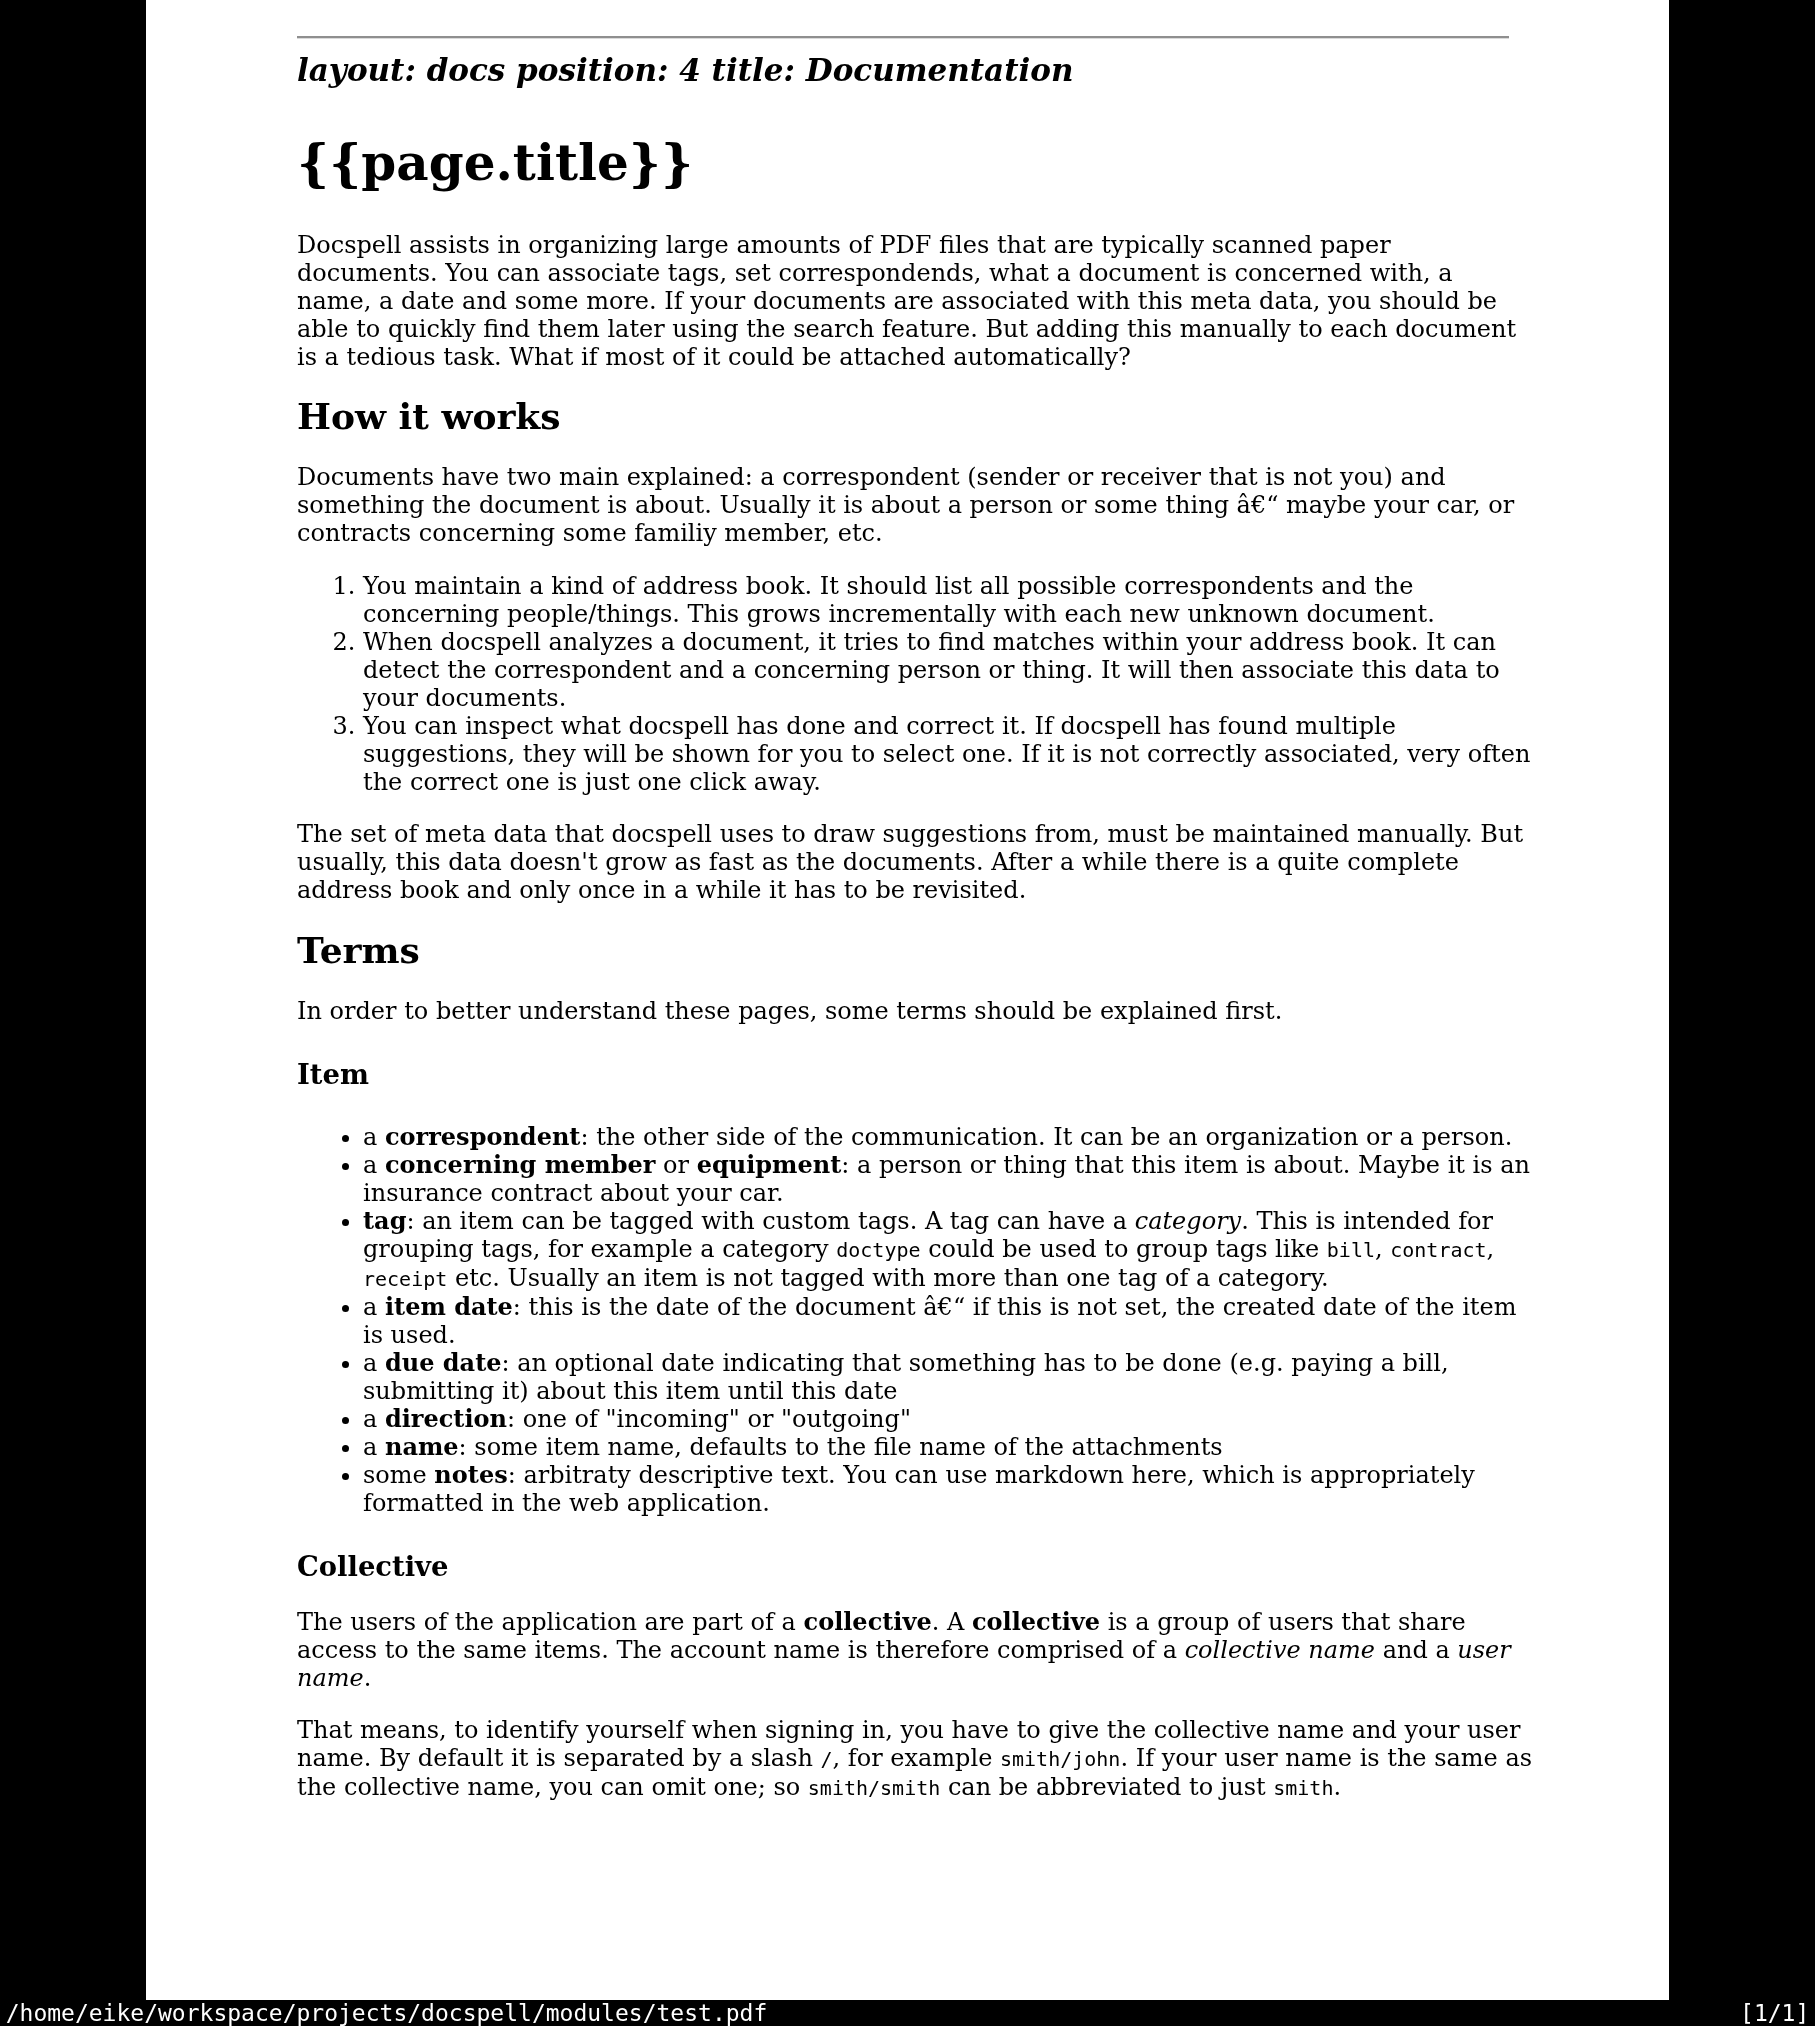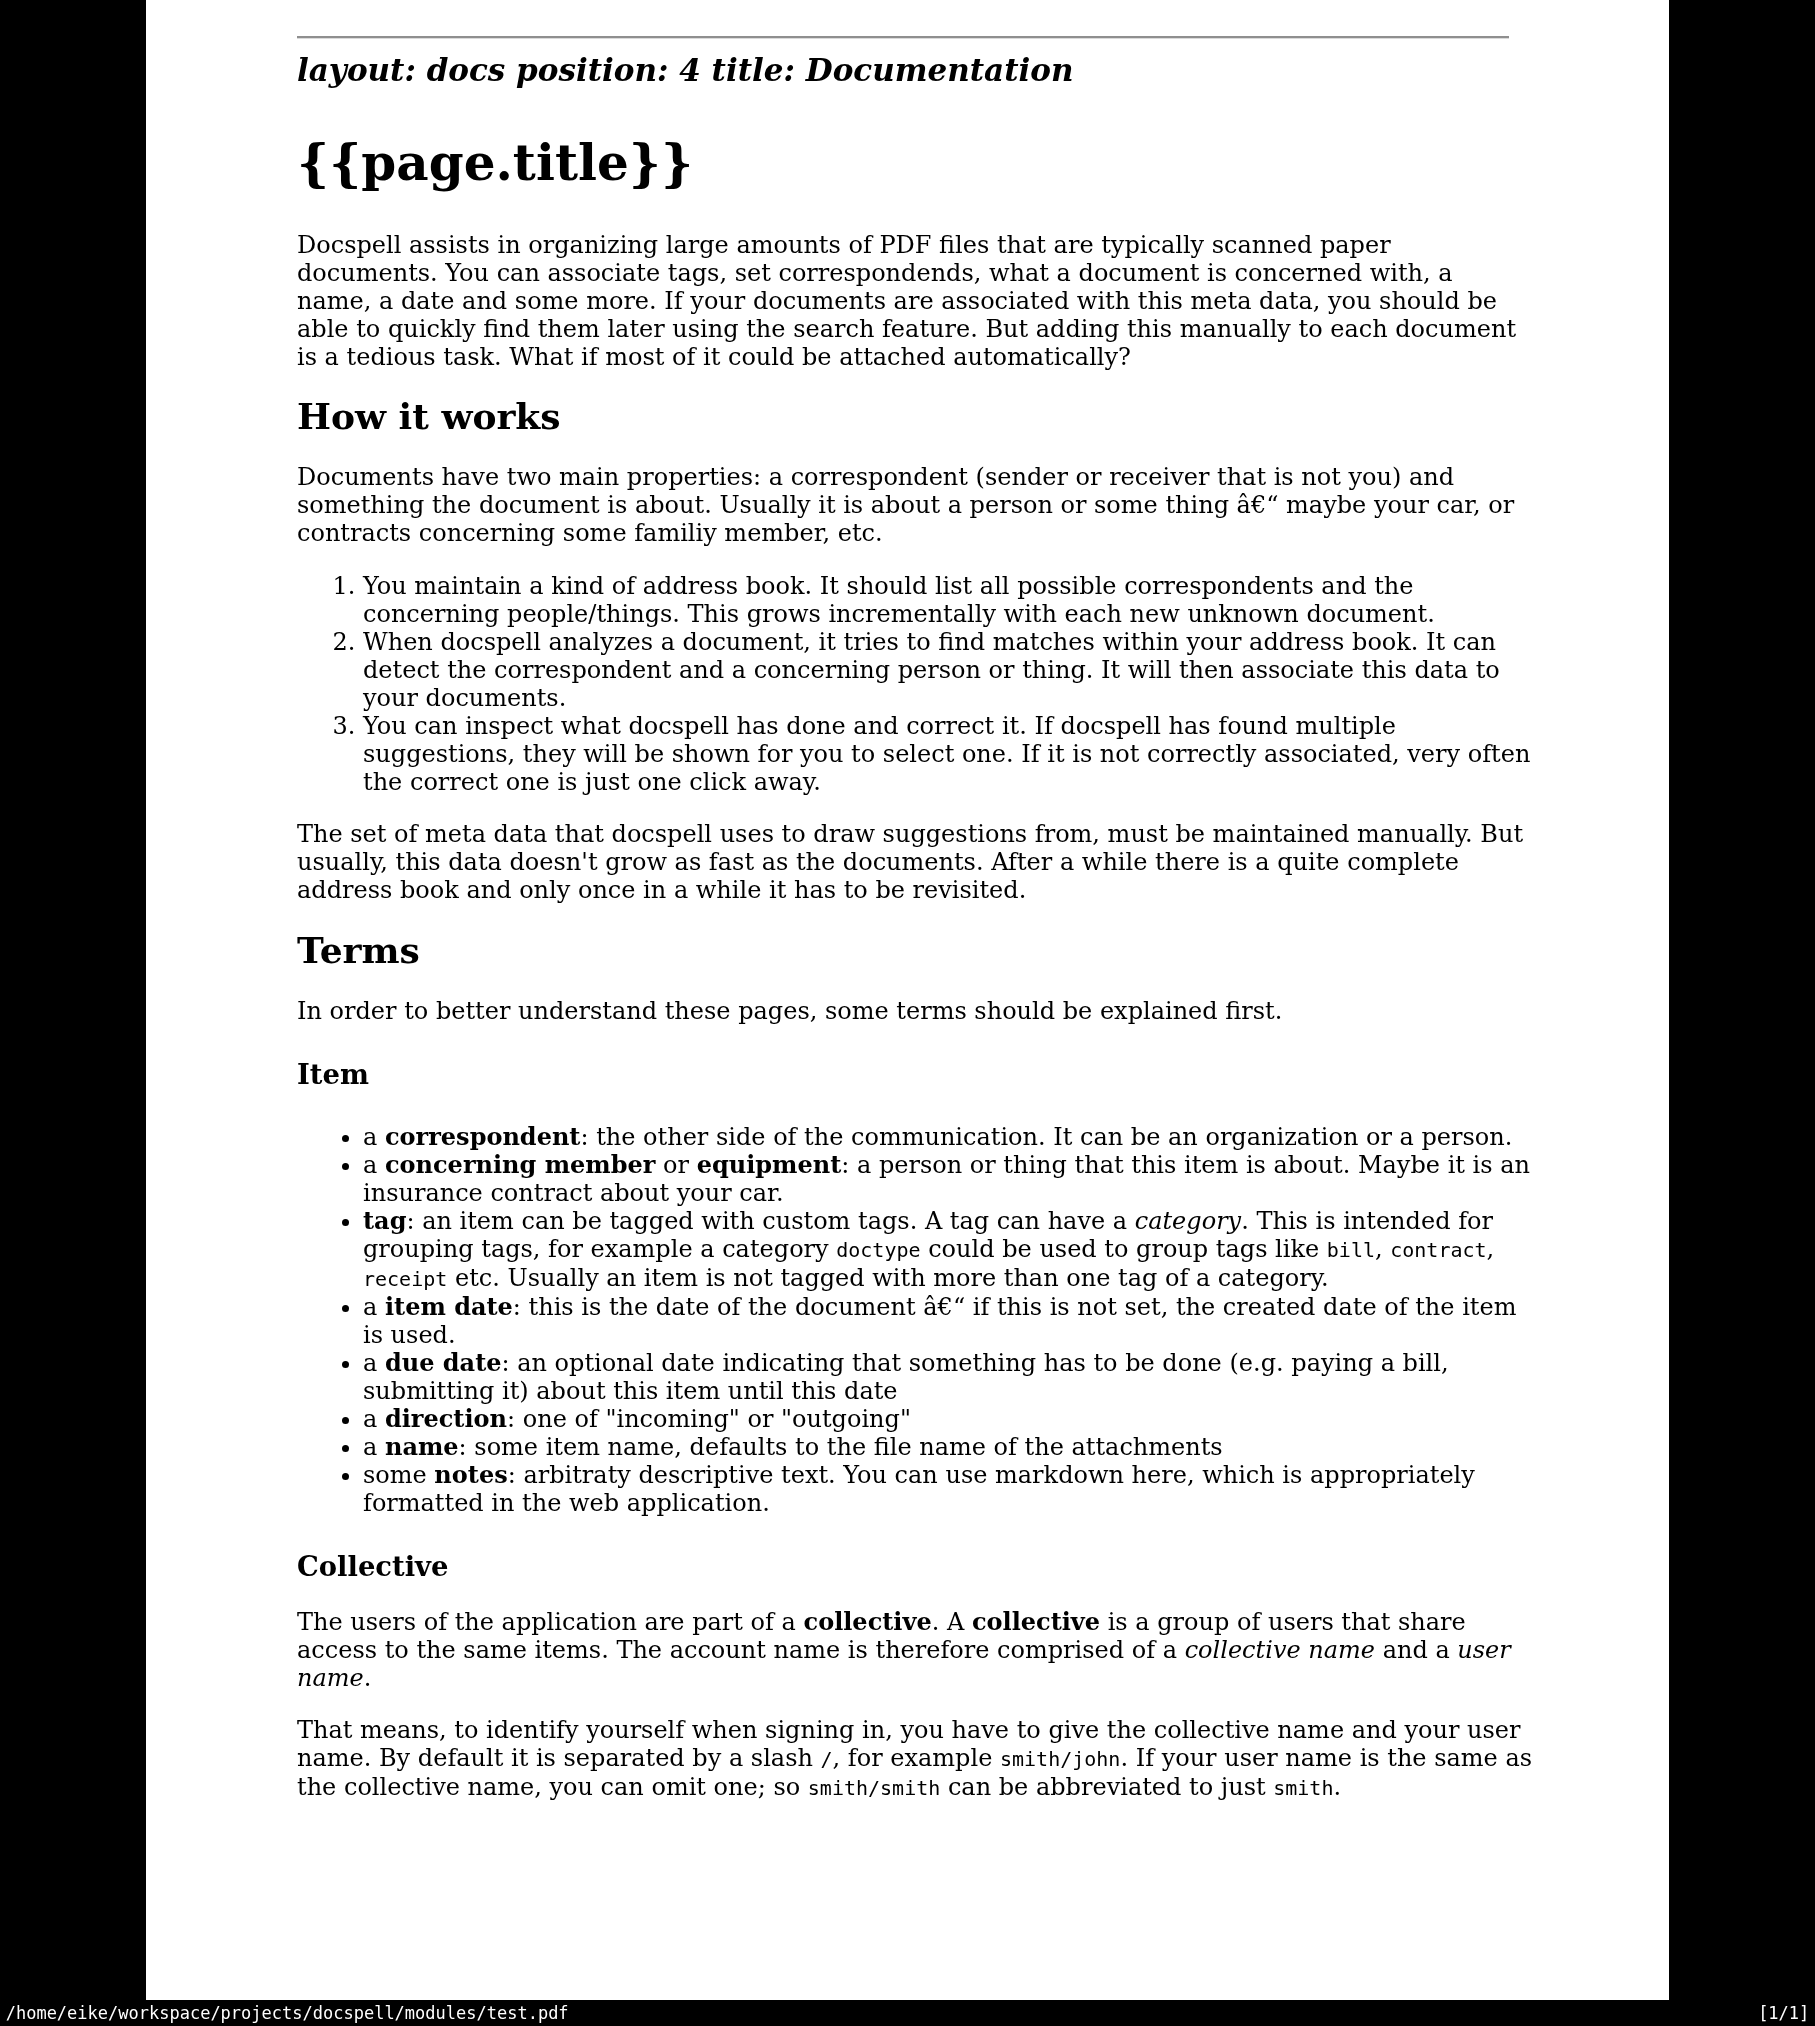--- a/index.html
+++ b/index.html
@@ -79,39 +79,39 @@
     font-family:"DejaVu Sans Mono", monospace;
     font-size:20px;
   }
   .statusbar{
     position:absolute;left:0;bottom:0;
     width:100%;height:26.5px;
     background:#000;color:#fff;
     display:flex;justify-content:space-between;align-items:center;
     padding:0 5.7px;box-sizing:border-box;
     font-family:"DejaVu Sans Mono", monospace;
-    font-size:17px;
+    font-size:23px;
   }
 </style>
 </head>
 <body>
 
 <div class="pdf-page">
   <div class="content">
     <hr class="rule">
     <h2 class="frontmatter">layout: docs position: 4 title: Documentation</h2>
     <h1 class="page-title">{{page.title}}</h1>
     <p class="intro">Docspell assists in organizing large amounts of PDF files that are typically scanned paper
 documents. You can associate tags, set correspondends, what a document is concerned with, a
 name, a date and some more. If your documents are associated with this meta data, you should be
 able to quickly find them later using the search feature. But adding this manually to each document
 is a tedious task. What if most of it could be attached automatically?</p>
 
     <h1 class="section">How it works</h1>
-    <p>Documents have two main properties: a correspondent (sender or receiver that is not you) and
+    <p>Documents have two main explained: a correspondent (sender or receiver that is not you) and
 something the document is about. Usually it is about a person or some thing â€“ maybe your car, or
 contracts concerning some familiy member, etc.</p>
     <ol class="steps">
       <li>You maintain a kind of address book. It should list all possible correspondents and the
 concerning people/things. This grows incrementally with each new unknown document.</li>
       <li>When docspell analyzes a document, it tries to find matches within your address book. It can
 detect the correspondent and a concerning person or thing. It will then associate this data to
 your documents.</li>
       <li>You can inspect what docspell has done and correct it. If docspell has found multiple
 suggestions, they will be shown for you to select one. If it is not correctly associated, very often

